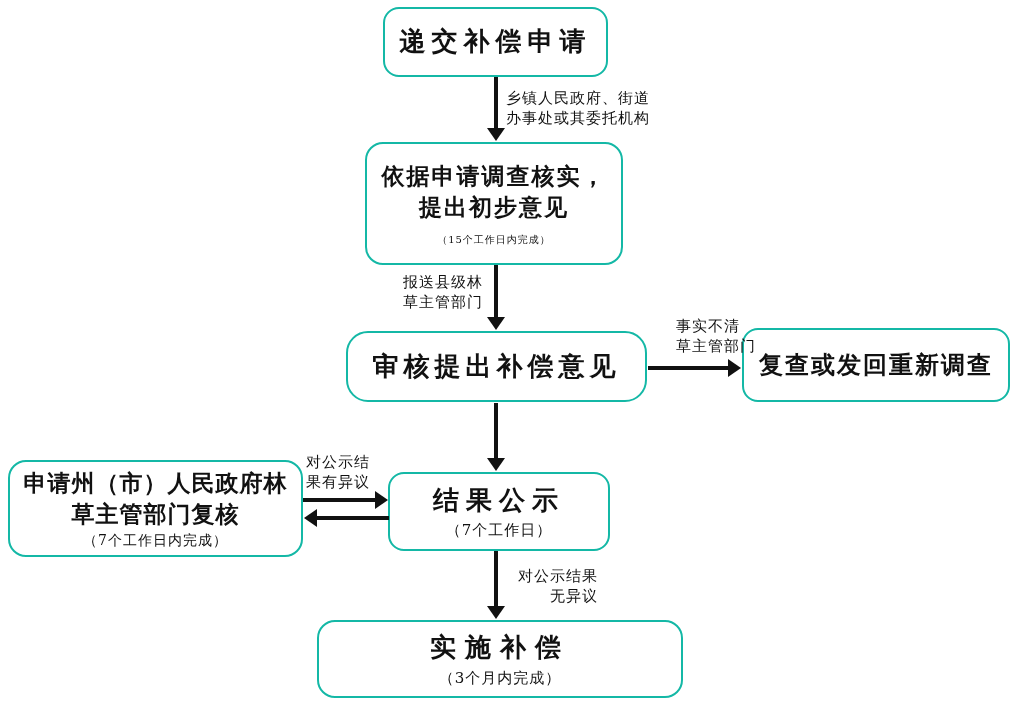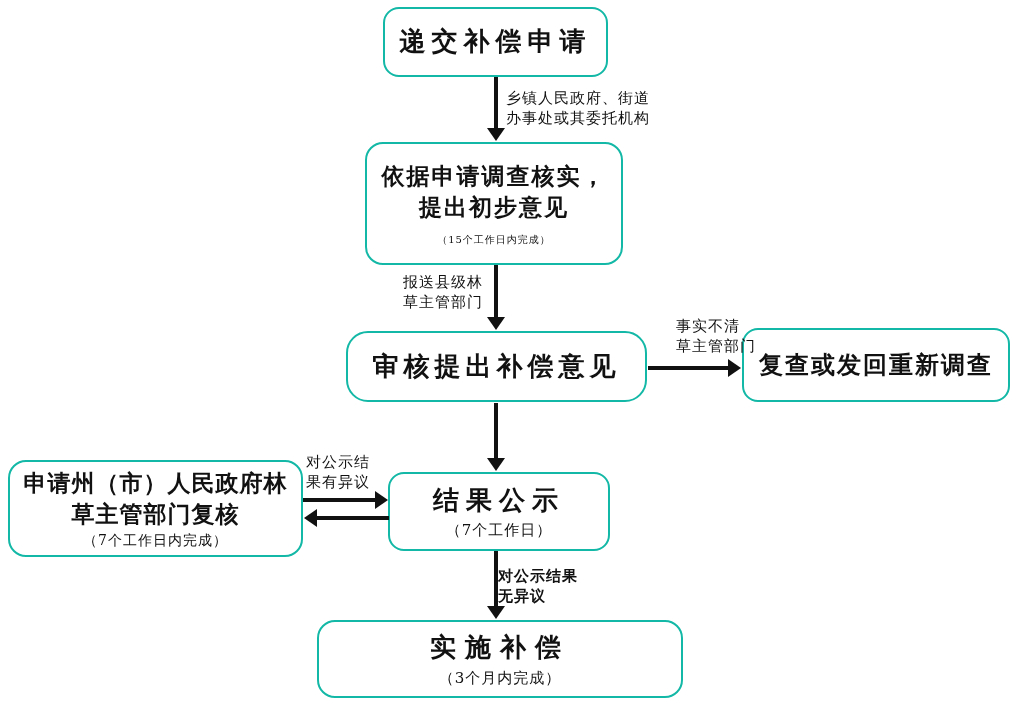--- a/index.html
+++ b/index.html
@@ -96,21 +96,21 @@
     font-size: 15px;
     line-height: 20px;
     letter-spacing: 1px;
     color: #111111;
     white-space: nowrap;
   }
   .el-submit-investigate  { left: 506px; top: 88px; }
   .el-investigate-review  { left: 403px; top: 272px; }
   .el-review-recheck      { left: 676px; top: 316px; }
   .el-publicity-reexamine { left: 306px; top: 452px; }
-  .el-publicity-implement { left: 498px; top: 566px; width: 100px; text-align: left; font-weight: bold; }
+  .el-publicity-implement { left: 498px; top: 566px; width: 100px; text-align: right; }
 </style>
 </head>
 <body>
 
 <div class="canvas">
 
   <div class="node node-submit">
     <div class="node-title">递交补偿申请</div>
   </div>
 

